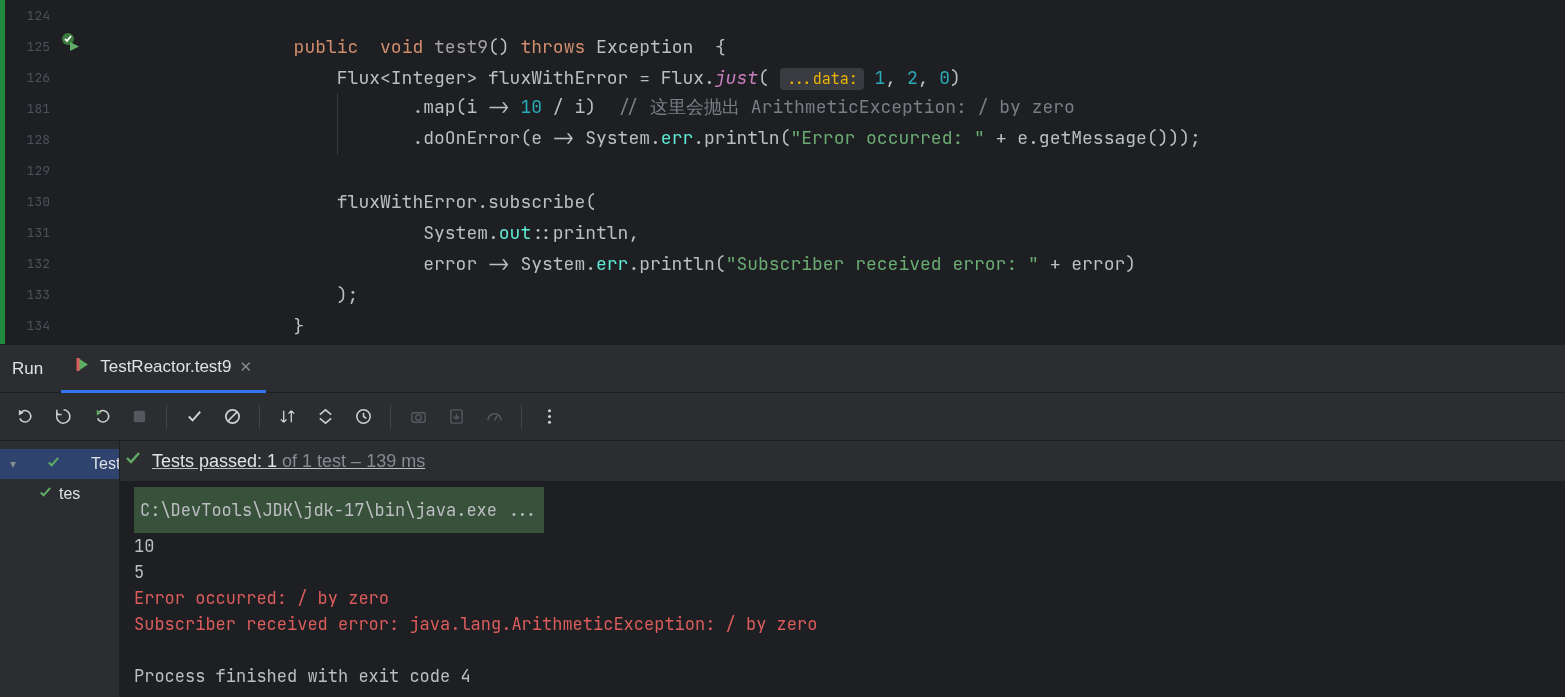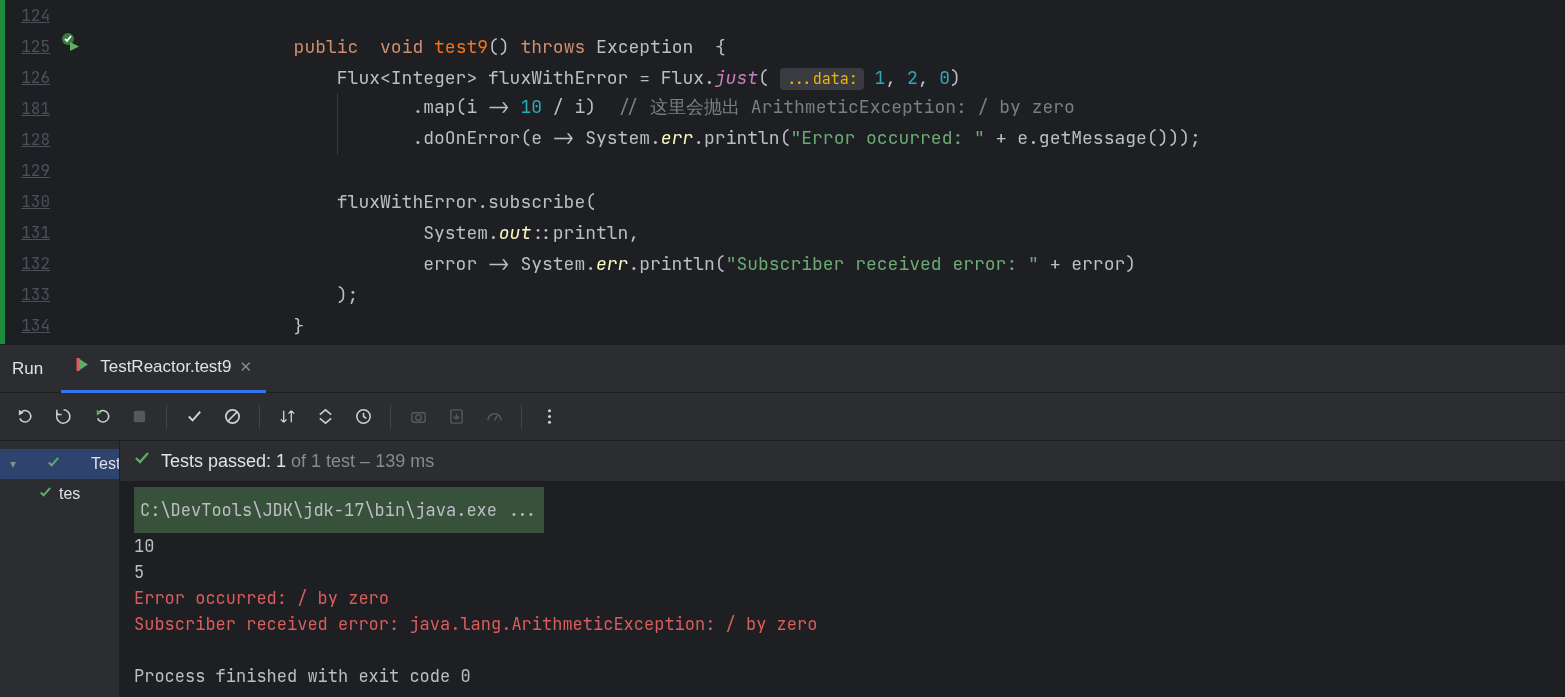--- a/index.html
+++ b/index.html
@@ -3,36 +3,36 @@
 <meta charset="utf-8">
 <style>
   * { margin:0; padding:0; box-sizing:border-box; }
   html,body { width:1565px; height:697px; background:#1e1f22; color:#bcbec4;
               font-family:"JetBrains Mono","Consolas",monospace; font-size:18px;
               overflow:hidden; }
   .editor { position:relative; height:344px; background:#1e1f22; }
   .gutter-edge { position:absolute; left:0; top:0; width:5px; height:100%;
                  background:#1e8a3d; }
   .code-line { display:flex; align-items:center; height:31px; white-space:pre; }
-  .ln { width:56px; text-align:right; color:#4b5059; font-size:16px;
-        padding-right:6px; user-select:none;text-decoration:underline; }
+  .ln { width:56px; text-align:right; color:#4b5059; font-size:13px;
+        padding-right:6px; user-select:none; }
   .gicons { width:40px; position:relative; height:100%; }
   .src { padding-left:68px; }
   .guide { border-left:1px solid #393b40; display:inline-block; height:31px;
            vertical-align:middle; margin-right:-1px; }
   
   .k-ann   { color:#b3ae60; }          
   .k-kw    { color:#cf8e6d; }          
   .k-type  { color:#bcbec4; }
-  .k-decl  { color:#f97316; }
+  .k-decl  { color:#a3a3a3; }
   .k-num   { color:#2aacb8; }
   .k-str   { color:#6aab73; }
   .k-comm  { color:#7a7e85; }
   .k-ital  { font-style:italic; color:#c77dbb; }
-  .k-field { color:#fef9c3; font-style:italic; }
+  .k-field { color:#5eead4; }
   .k-punc  { color:#bcbec4; }
   .param-hint { background:#393b40; color:#eab308; border-radius:4px;
                 padding:1px 6px; font-size:15px; font-style:normal;
                 display:inline-block; line-height:20px; }
   .run-gutter { position:absolute; left:5px; top:1px; width:22px; height:22px; }
   .run-gutter svg { width:20px; height:20px; }
 
   
   .run-panel { height:353px; background:#6d28d9; border-top:1px solid #1e1f22;
                display:flex; flex-direction:column; }
@@ -61,22 +61,22 @@
           overflow:hidden; border-right:1px solid #1e1f22;}
   .tree-row { display:flex; align-items:center; gap:6px; height:30px;
               padding:0 6px 0 10px; white-space:nowrap; cursor:pointer;}
   .tree-row.sel { background:#2e436e;gap:30px; }
   .tree-row .chev { width:12px; color:#868a91; font-size:12px;}
   .tree-row .tick svg{ width:15px;height:15px;}
   .output { flex:1; background:#1e1f22; position:relative;
             font-size:17px; line-height:26px; padding:0 0 10px 14px; }
   .status-bar { position:absolute; top:0; left:0; right:0; height:40px;
                 background:#2b2d30; display:flex; align-items:center;
-                gap:10px; padding-left:13px;
-                font-family:"Segoe UI",sans-serif; font-size:18px;}
+                gap:10px; padding-left:4px;
+                font-family:"Segoe UI",sans-serif; font-size:18px;text-decoration:underline;}
   .status-bar .tick svg{width:18px;height:18px;}
   .status-main { color:#dfe1e5; }
   .status-sub  { color:#868a91; }
   .console { position:absolute; top:46px; left:14px; right:10px; }
   .cmdline { background:#38513a; color:#bcbec4; padding:10px 6px;
              display:inline-block;}
   .out-line { color:#bcbec4; }
   .err-line { color:#db5c5c; }
   .chev-down::before{content:"▾";}
 </style>
@@ -228,18 +228,18 @@
           <span class="status-main">Tests passed: </span><span class="status-main">1</span><span class="status-sub"> of 1 test – 139 ms</span>
         </span>
       </div>
       <div class="console">
         <div><span class="cmdline">C:\DevTools\JDK\jdk-17\bin\java.exe ...</span></div>
         <div class="out-line">10</div>
         <div class="out-line">5</div>
         <div class="err-line">Error occurred: / by zero</div>
         <div class="err-line">Subscriber received error: java.lang.ArithmeticException: / by zero</div>
         <div style="height:26px"></div>
-        <div class="out-line">Process finished with exit code 0</div>
+        <div class="out-line">Process finished with exit code 4</div>
       </div>
     </div>
   </div>
 
 </div>
 
 </body></html>

